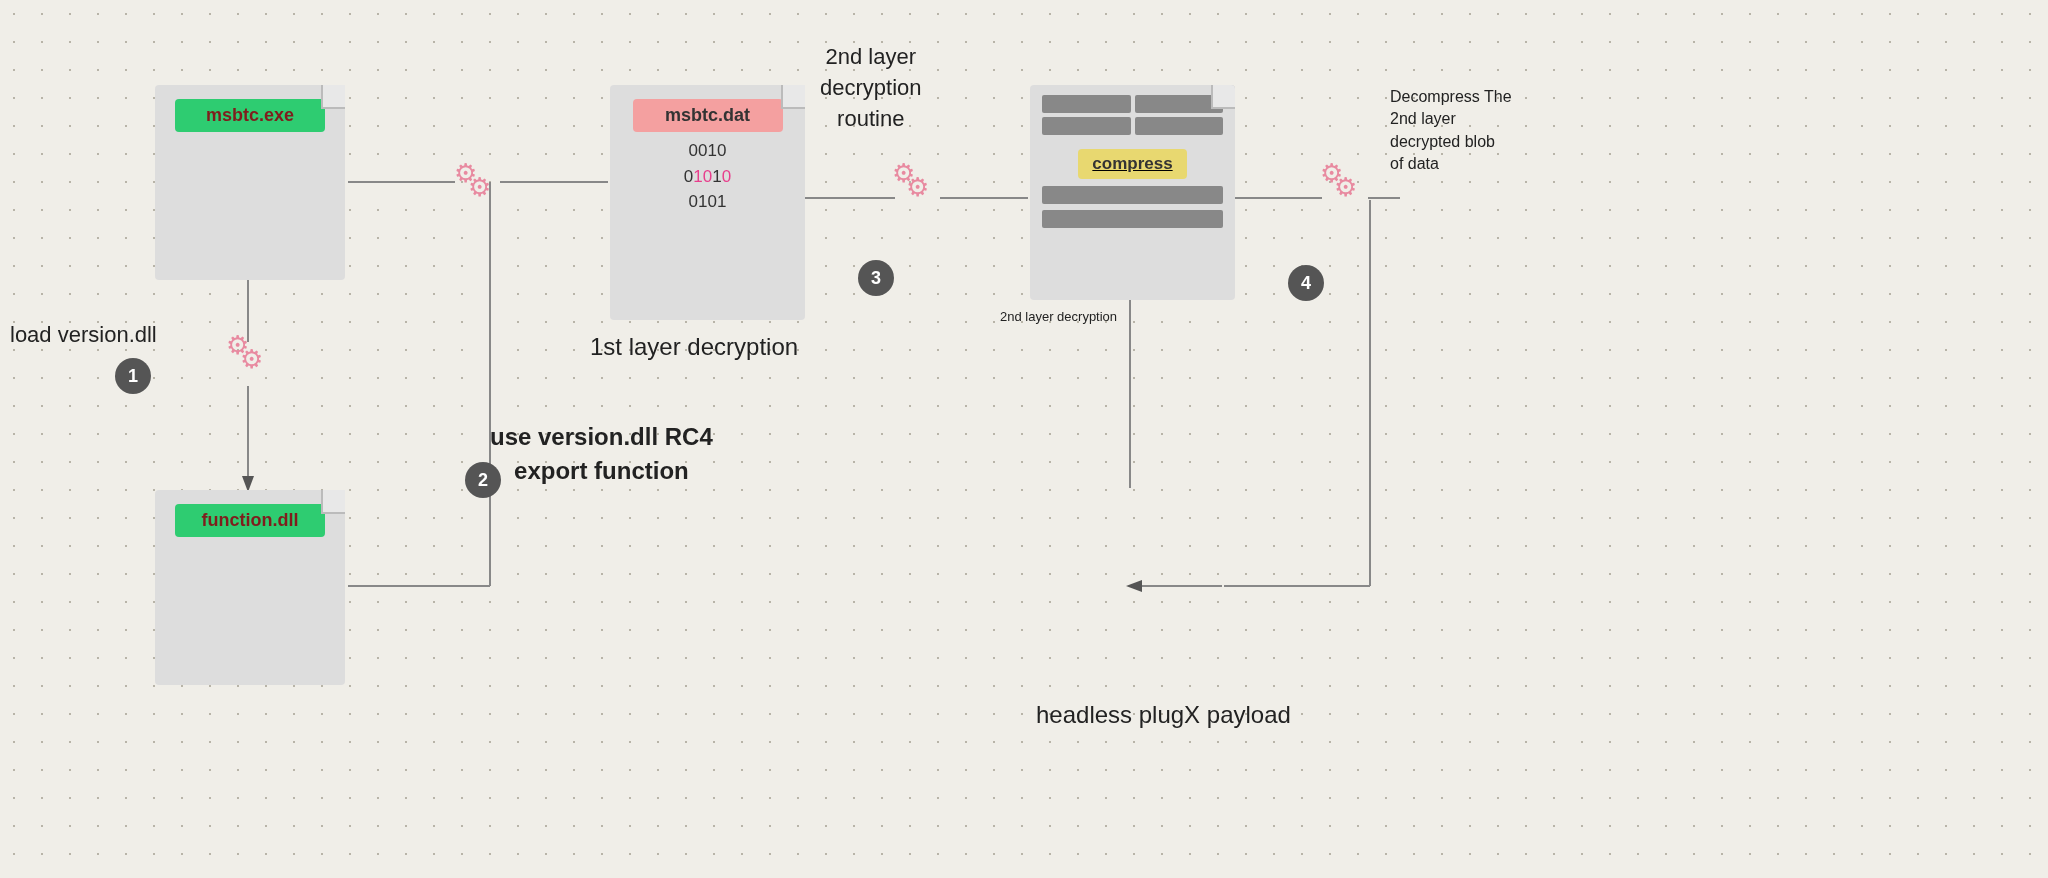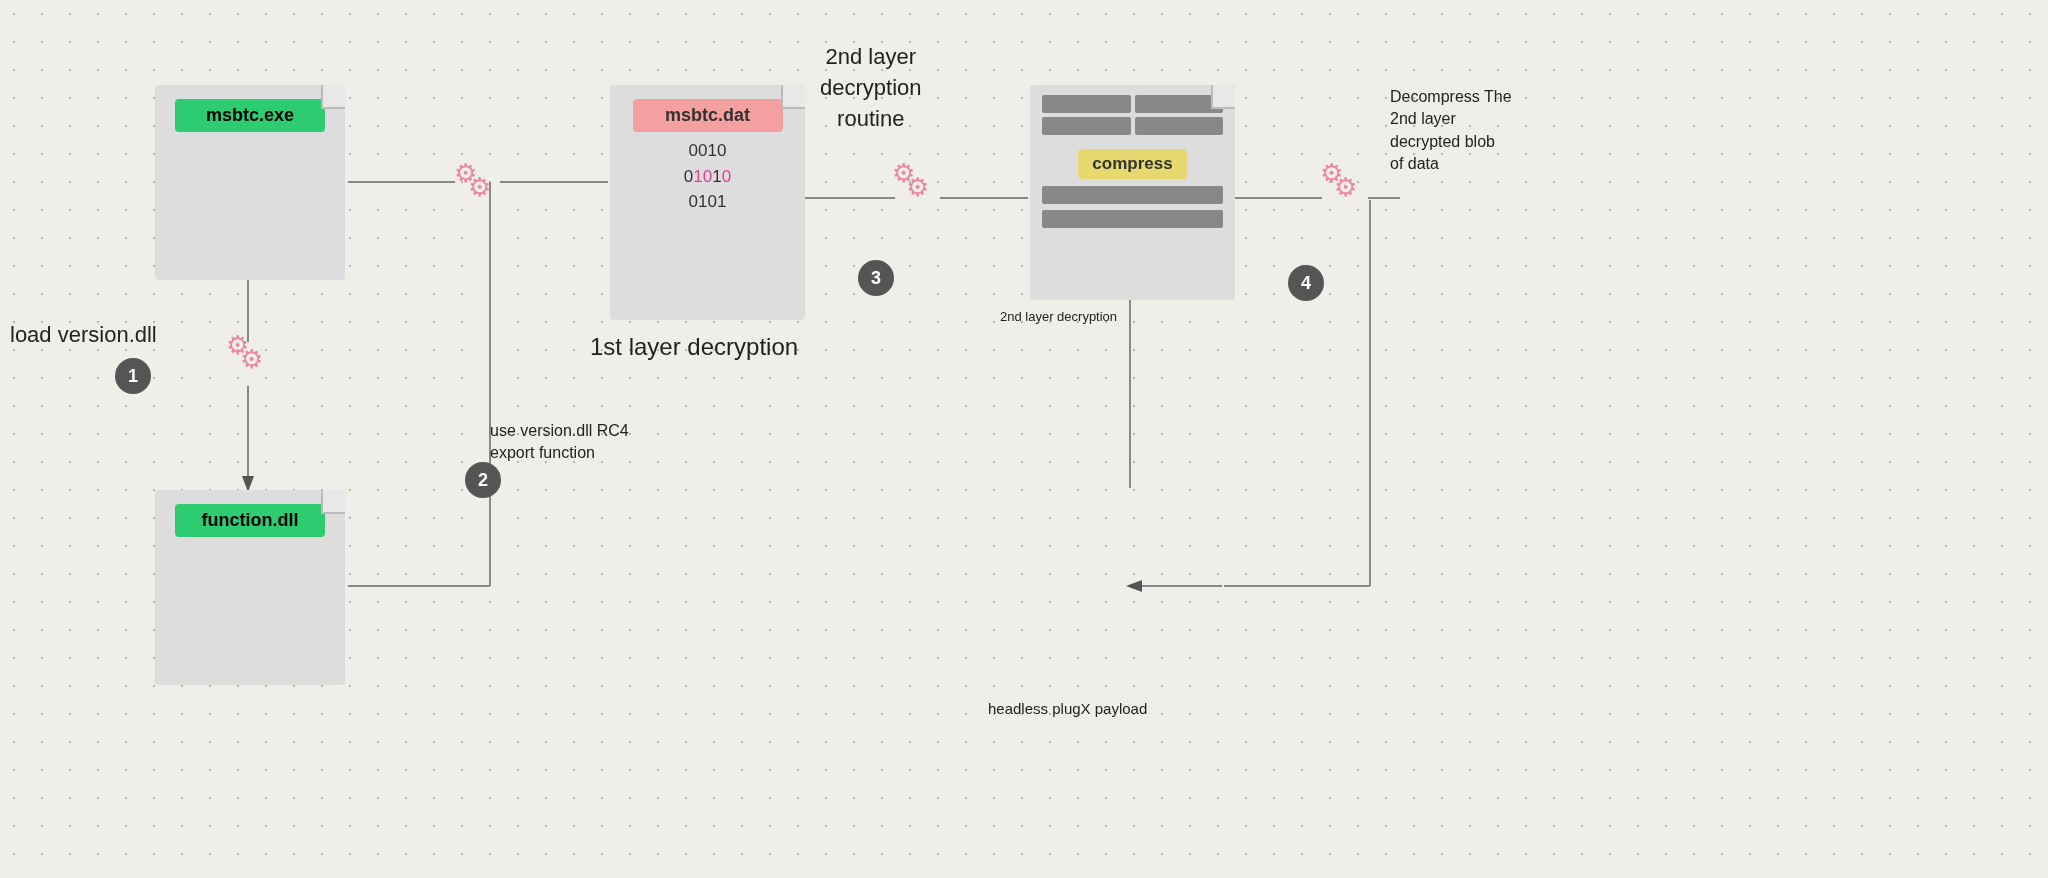--- a/index.html
+++ b/index.html
@@ -58,21 +58,21 @@
       border-left: 2px solid #bbb;
       border-bottom: 2px solid #bbb;
       background: #e8e8e8;
     }
 
     .file-label {
       border-radius: 4px;
       padding: 6px 18px;
       font-size: 18px;
       font-weight: 600;
-      color: #000000;
+      color: #7f1d1d;
       text-align: center;
     }
 
     .file-binary {
       font-size: 17px;
       font-family: Liberation Sans, sans-serif;
       color: #333;
       margin-top: 6px;
       line-height: 1.5;
       text-align: center;
@@ -136,20 +136,21 @@
     
     .compress-block {
       position: absolute;
       background: #ddd;
       border-radius: 4px;
       display: flex;
       flex-direction: column;
       align-items: center;
       justify-content: flex-start;
       overflow: hidden;
+      text-decoration: underline;
     }
     .compress-block::before {
       content: '';
       position: absolute;
       top: 0;
       right: 0;
       width: 22px;
       height: 22px;
       background: #c8c8c8;
       clip-path: polygon(0 0, 100% 100%, 100% 0);
@@ -304,25 +305,25 @@
   <div class="step-circle" style="left:115px;top:358px;">1</div>
 
   <div class="step-circle" style="left:465px;top:462px;">2</div>
 
   <div class="step-circle" style="left:858px;top:260px;">3</div>
 
   <div class="step-circle" style="left:1288px;top:265px;">4</div>
 
   <div class="label-text" style="left:10px;top:320px;font-size:22px;font-weight:500;text-align:right;">load version.dll</div>
 
-  <div class="label-text" style="left:490px;top:420px;font-size:16px;text-align:left;">use version.dll RC4<br>export function</div>
+  <div class="label-text" style="left:490px;top:420px;font-size:24px;text-align:center;font-weight:bold;">use version.dll RC4<br>export function</div>
 
   <div class="label-text" style="left:590px;top:330px;font-size:24px;">1st layer decryption</div>
 
   <div class="label-text" style="left:1000px;top:308px;font-size:13px;">2nd layer decryption</div>
 
   <div class="label-text" style="left:820px;top:42px;font-size:22px;text-align:center;">2nd layer<br>decryption<br>routine</div>
 
   <div class="label-text" style="left:1390px;top:86px;font-size:16px;text-align:left;">Decompress The<br>2nd layer<br>decrypted blob<br>of data</div>
 
-  <div class="label-text" style="left:988px;top:698px;font-size:15px;">headless plugX payload</div>
+  <div class="label-text" style="left:1036px;top:698px;font-size:24px;">headless plugX payload</div>
 
 </div>
 
 </body></html>

